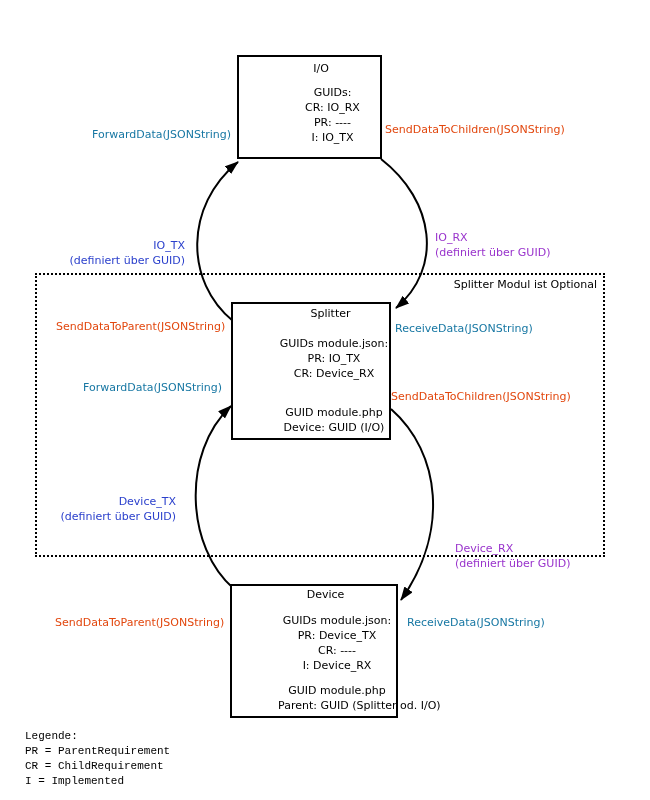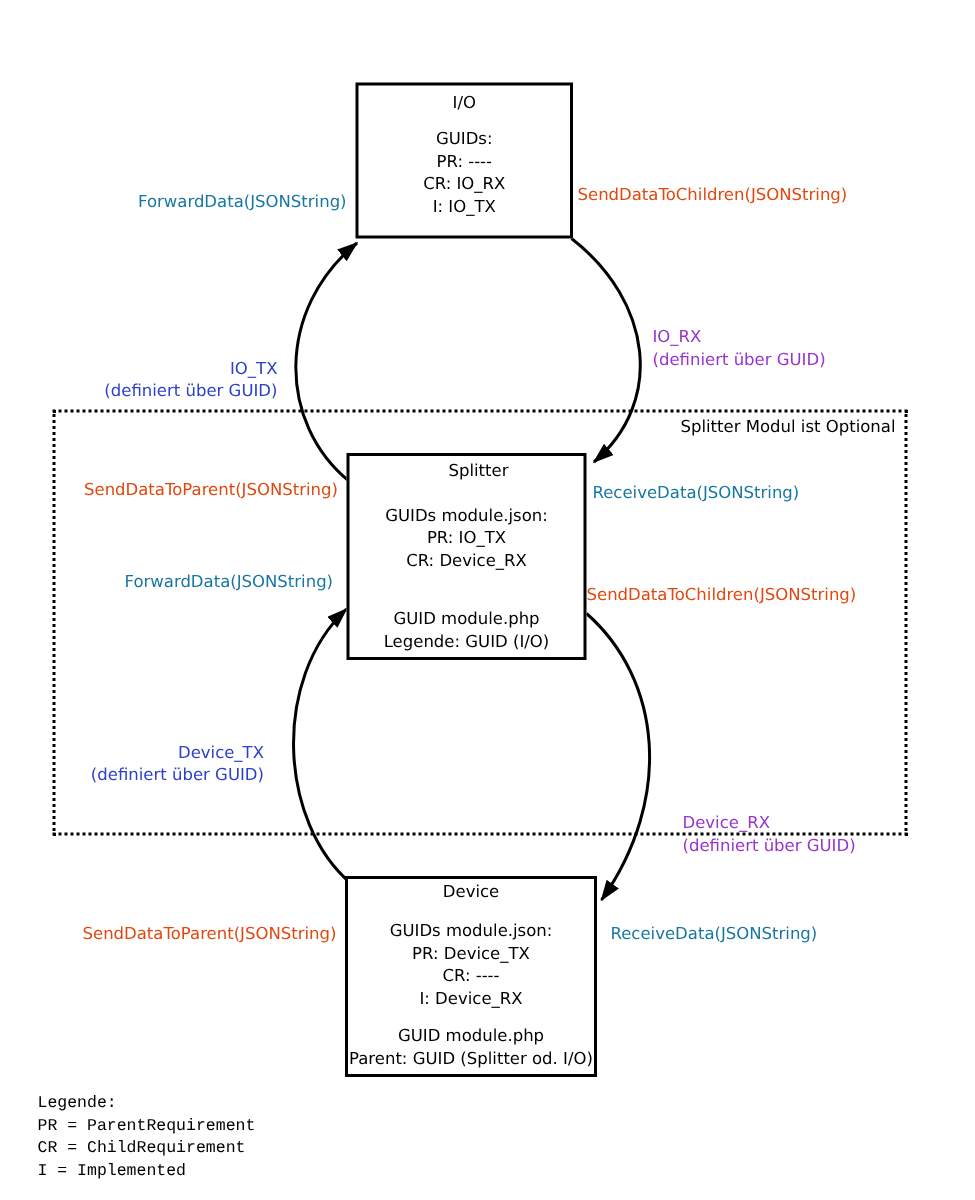--- a/index.html
+++ b/index.html
@@ -12,21 +12,21 @@
     border:2px dotted #000;box-sizing:border-box;
   }
   .optional-label{
     position:absolute;right:6px;top:3px;white-space:nowrap;color:#000;
   }
   svg.arrows{position:absolute;left:0;top:0;z-index:2;}
   .node{
     position:absolute;border:2px solid #000;background:#fff;box-sizing:border-box;
     z-index:3;text-align:center;
   }
-  .node div{white-space:nowrap;}
+  .node div{white-space:nowrap;padding-left:23px;}
   .node-title{position:absolute;left:0;right:0;text-align:center;}
   .node-block{position:absolute;left:0;right:0;text-align:center;line-height:15px;}
   .lbl{
     position:absolute;white-space:nowrap;line-height:14px;z-index:4;
   }
   .lbl.two{line-height:15px;}
   .teal{color:var(--method-in,#1777a3);}
   .orange{color:var(--method-out,#e2470e);}
   .blue{color:var(--channel-tx,#2b40cc);}
   .purple{color:var(--channel-rx,#9933cc);}
@@ -51,36 +51,36 @@
     <path d="M 233 321 C 185 282 184 206 238 162" fill="none" stroke="#000" stroke-width="2" marker-end="url(#arrow)"></path>
     <path d="M 381 159 C 435 201 443 268 396 308" fill="none" stroke="#000" stroke-width="2" marker-end="url(#arrow)"></path>
     <path d="M 234 589 C 186 548 181 453 231 406" fill="none" stroke="#000" stroke-width="2" marker-end="url(#arrow)"></path>
     <path d="M 391 409 C 441 453 449 532 401 600" fill="none" stroke="#000" stroke-width="2" marker-end="url(#arrow)"></path>
   </svg>
 
   <div class="node" style="left:237px;top:55px;width:145px;height:104px;">
     <div class="node-title" style="top:5px;">I/O</div>
     <div class="node-block" style="top:28px;">
       <div>GUIDs:</div>
+      <div>CR: IO_RX</div>
       <div>PR: ----</div>
-      <div>CR: IO_RX</div>
       <div>I: IO_TX</div>
     </div>
   </div>
 
   <div class="node" style="left:231px;top:302px;width:160px;height:138px;">
     <div class="node-title" style="top:3px;margin-left:16px;">Splitter</div>
     <div class="node-block" style="top:32px;">
       <div>GUIDs module.json:</div>
       <div>PR: IO_TX</div>
       <div>CR: Device_RX</div>
     </div>
     <div class="node-block" style="top:101px;">
       <div>GUID module.php</div>
-      <div>Legende: GUID (I/O)</div>
+      <div>Device: GUID (I/O)</div>
     </div>
   </div>
 
   <div class="node" style="left:230px;top:584px;width:168px;height:134px;">
     <div class="node-title" style="top:2px;">Device</div>
     <div class="node-block" style="top:27px;">
       <div>GUIDs module.json:</div>
       <div>PR: Device_TX</div>
       <div>CR: ----</div>
       <div>I: Device_RX</div>
@@ -91,21 +91,21 @@
     </div>
   </div>
 
   <div class="lbl teal" style="left:92px;top:128px;">ForwardData(JSONString)</div>
   <div class="lbl orange" style="left:385px;top:123px;">SendDataToChildren(JSONString)</div>
 
   <div class="lbl blue right two" style="left:63px;top:218px;width:122px;margin-top:20px;">
     <div>IO_TX</div>
     <div>(definiert über GUID)</div>
   </div>
-  <div class="lbl purple two" style="left:435px;top:217px;">
+  <div class="lbl purple two" style="left:435px;top:230px;">
     <div>IO_RX</div>
     <div>(definiert über GUID)</div>
   </div>
 
   <div class="lbl orange" style="left:56px;top:320px;">SendDataToParent(JSONString)</div>
   <div class="lbl teal" style="left:395px;top:322px;">ReceiveData(JSONString)</div>
 
   <div class="lbl teal" style="left:83px;top:381px;">ForwardData(JSONString)</div>
   <div class="lbl orange" style="left:391px;top:390px;">SendDataToChildren(JSONString)</div>
 

